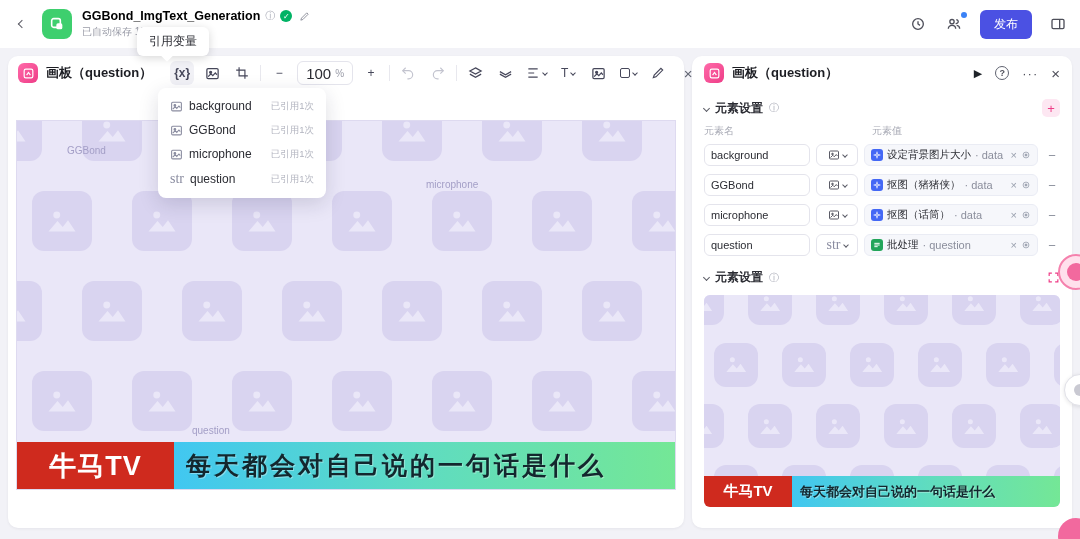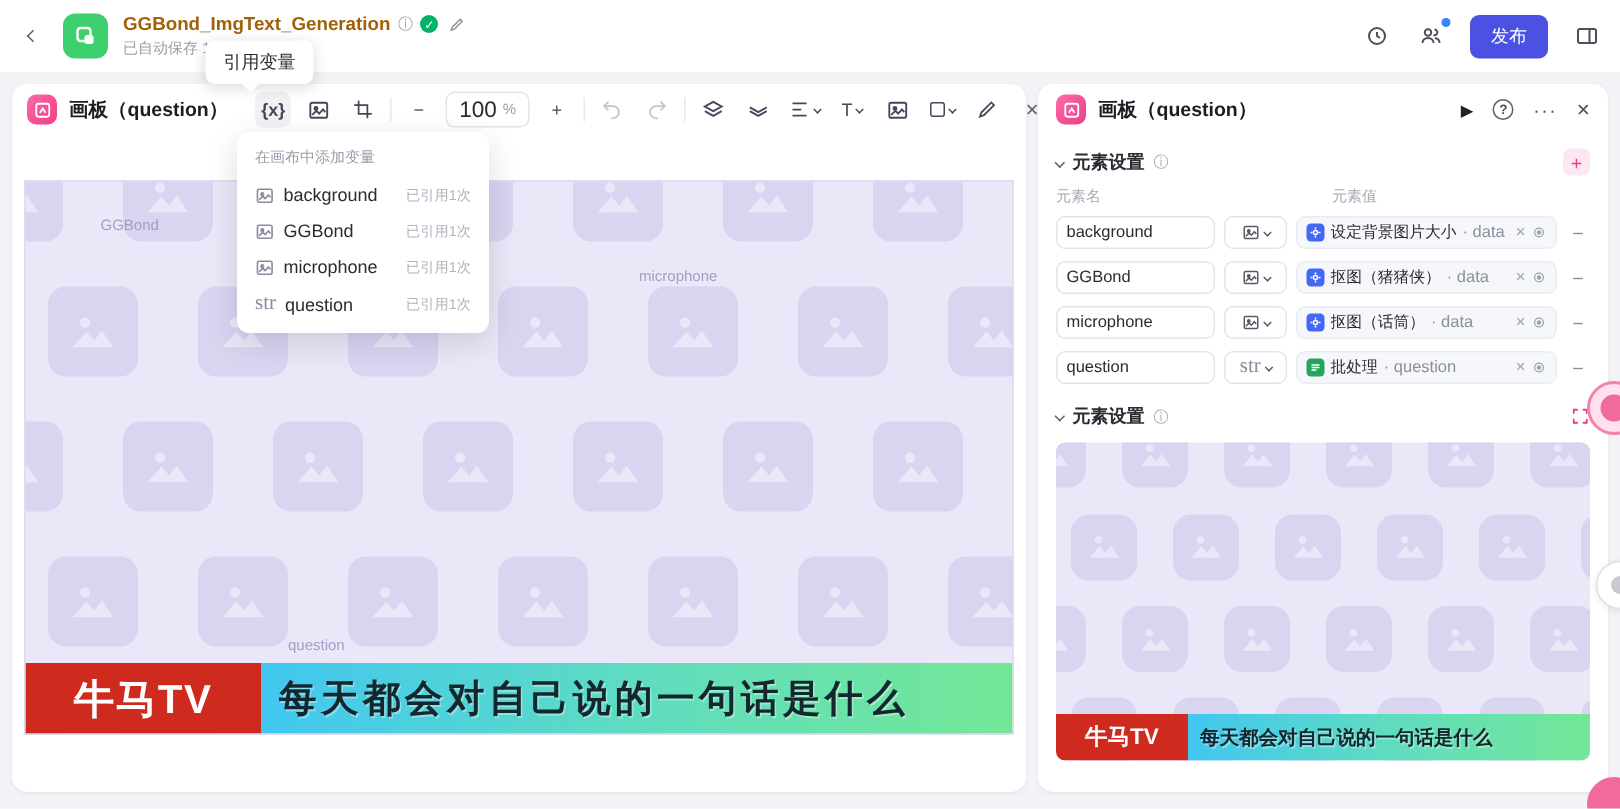--- a/index.html
+++ b/index.html
@@ -9,21 +9,21 @@
 .chev{width:6px;height:6px;border-right:1.6px solid currentColor;border-bottom:1.6px solid currentColor;display:inline-block;transform:rotate(45deg)}
 .chev.left{transform:rotate(135deg)}
 .chev.sm{width:4px;height:4px}
 
 
 .topbar{position:absolute;top:0;left:0;right:0;height:48px;background:#fff;display:flex;align-items:center;padding:0 12px;gap:10px;z-index:30}
 .back{width:20px;height:20px;display:flex;align-items:center;justify-content:center;color:#5a5a64;cursor:pointer}
 .appicon{width:30px;height:30px;border-radius:8px;background:#3ecf6e;display:flex;align-items:center;justify-content:center;flex:none}
 .titleblock{display:flex;flex-direction:column;gap:2px}
 .titlerow{display:flex;align-items:center;gap:5px}
-.title{font-size:12.5px;font-weight:bold;color:#a16207}
+.title{font-size:12.5px;font-weight:bold;color:#000000}
 .info-i{font-size:10px;color:#a6a8b4;font-weight:normal}
 .savedcheck{width:12px;height:12px;border-radius:50%;background:#00b365;color:#fff;font-size:8px;display:flex;align-items:center;justify-content:center}
 .autosave{font-size:10px;color:#9a9ca8}
 .topright{margin-left:auto;display:flex;align-items:center;gap:16px}
 .iconbtn{position:relative;width:20px;height:20px;display:flex;align-items:center;justify-content:center;color:#4e4f5a;cursor:pointer}
 .bluedot{position:absolute;top:-2px;right:-3px;width:6px;height:6px;border-radius:50%;background:#3b82f6}
 .publish{background:#4b51e3;color:#fff;font-size:12px;padding:6px 14px;border-radius:6px;border:none;cursor:pointer;font-family:inherit}
 .tooltip{position:absolute;left:137px;top:27px;background:#fff;border-radius:6px;box-shadow:0 2px 10px rgba(0,0,0,.16);padding:6px 12px;font-size:12px;color:#2b2c33;z-index:60;white-space:nowrap}
 .tooltip:after{content:"";position:absolute;left:26px;bottom:-4px;width:8px;height:8px;background:#fff;transform:rotate(45deg)}
 
@@ -72,21 +72,21 @@
 .help{width:14px;height:14px;border:1.2px solid #5f6370;border-radius:50%;font-size:9px;font-weight:bold;display:flex;align-items:center;justify-content:center;cursor:pointer}
 .more{font-size:13px;letter-spacing:1px;cursor:pointer}
 .x{font-size:15px;cursor:pointer}
 .rp-sub{font-size:10.5px;color:#9a9ca8;padding:0 12px 8px;border-bottom:1px solid #f0f0f4;flex:none}
 .section{display:flex;align-items:center;gap:6px;padding:9px 12px 7px;font-size:12px;font-weight:bold;color:#2b2c33;flex:none}
 .section .chev{width:5px;height:5px;color:#5b5c66;flex:none}
 .addbtn{margin-left:auto;width:18px;height:18px;border-radius:5px;background:#fde7f2;color:#ee3d87;display:flex;align-items:center;justify-content:center;font-size:13px;cursor:pointer;font-weight:normal}
 .expand{margin-left:auto;color:#ee3d87;cursor:pointer}
 .cols{display:flex;padding:0 12px 2px;font-size:10px;color:#a8aab5;flex:none}
 .cols .c1{width:112px}
-.cols .c2{margin-left:72px}
+.cols .c2{margin-left:56px}
 .erow{display:flex;align-items:center;gap:6px;padding:0 12px;margin:4px 0;flex:none}
 .nin{width:106px;height:22px;border:1px solid #e4e4ec;border-radius:6px;font-size:11px;color:#2b2c33;padding:0 6px;font-family:inherit;background:#fff}
 .tsel{width:42px;height:22px;border:1px solid #e4e4ec;border-radius:6px;display:flex;align-items:center;justify-content:center;gap:3px;color:#5a5b66;cursor:pointer;flex:none;font-size:9px}
 .pill{flex:1;height:22px;background:#f6f7fb;border:1px solid #eaecf4;border-radius:6px;display:flex;align-items:center;gap:4px;padding:0 6px;min-width:0;cursor:pointer}
 .pill .ico{width:12px;height:12px;border-radius:3px;flex:none;display:flex;align-items:center;justify-content:center}
 .ico.blue{background:#4468f5}
 .ico.green{background:#23a55a}
 .pill .lbl{font-size:10.5px;color:#2b2c33;white-space:nowrap;overflow:hidden;text-overflow:ellipsis}
 .pill .sfx{font-size:11px;color:#8b8e9c;white-space:nowrap}
 .pill .clear{margin-left:auto;font-size:11px;color:#9aa0ae}
@@ -240,21 +240,20 @@
       <div class="tbtn">
         <svg width="14" height="14" viewBox="0 0 24 24" fill="none" stroke="currentColor" stroke-width="2">
             <path d="M4 20l1.5-4.5L17 4l3 3L8.5 18.5z"></path>
           </svg>
       </div>
       <div class="tbtn cv-close">×</div>
     </div>
   </div>
 
   <div class="vdrop">
-    <div class="vdrop-h">在画布中添加变量</div>
     <div class="vitem">
       <svg width="13" height="13" viewBox="0 0 24 24" fill="none" stroke="#8a8ca0" stroke-width="2">
           <rect x="3" y="4" width="18" height="16" rx="2"></rect>
           <circle cx="9" cy="10" r="1.6" fill="#8a8ca0"></circle>
           <path d="M5 17l4.5-4.5 3 3 4-4.5 2.5 3"></path>
         </svg>
       <span class="nm">background</span>
       <span class="bd">已引用1次</span>
     </div>
     <div class="vitem">

